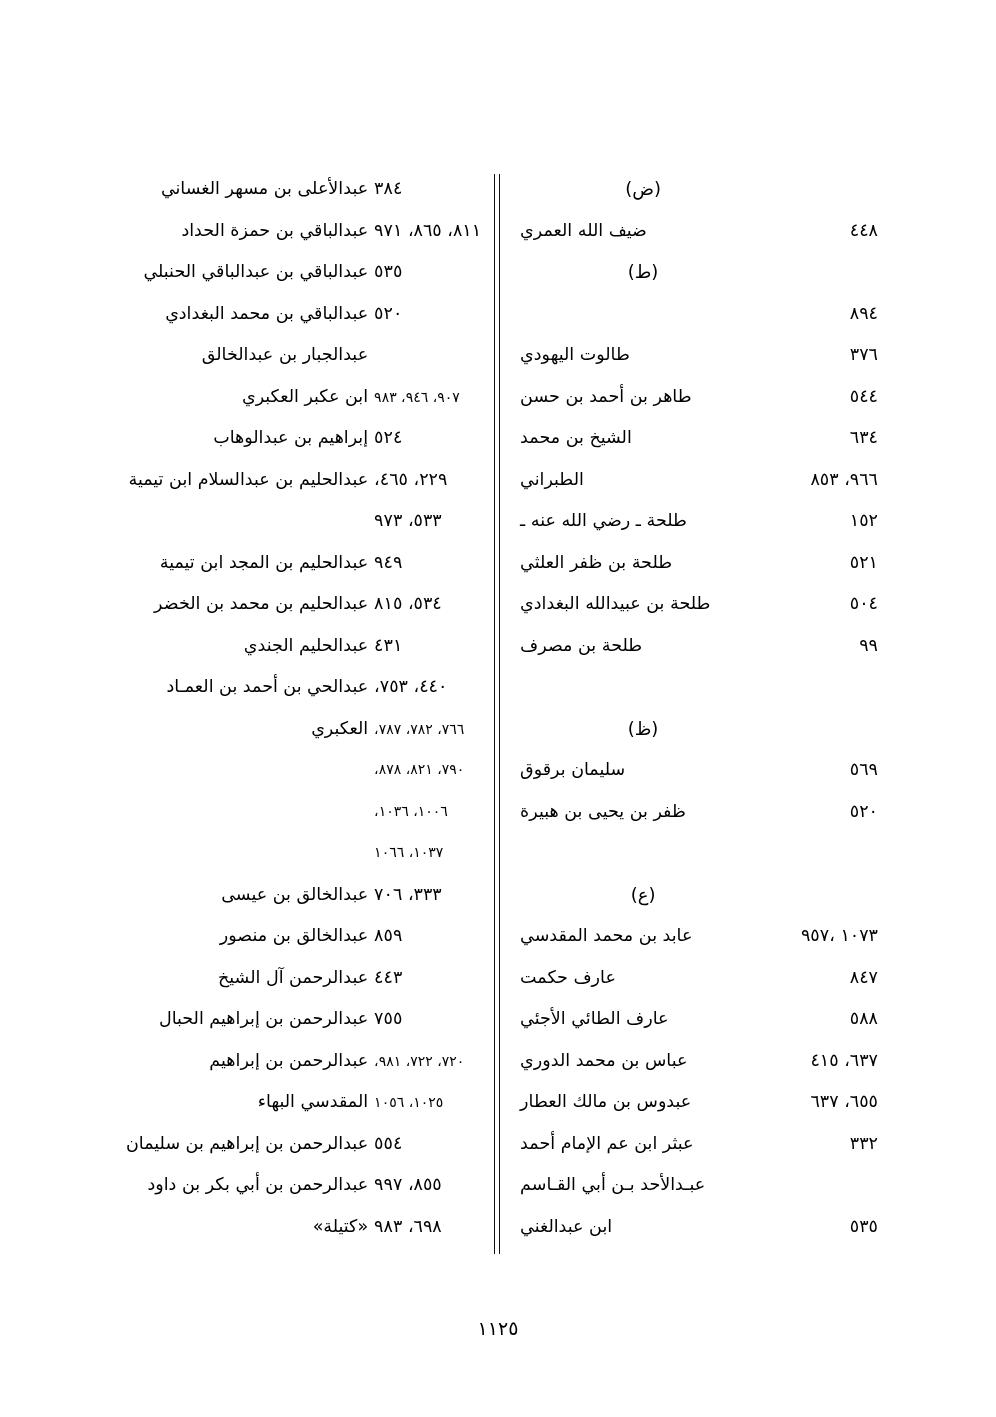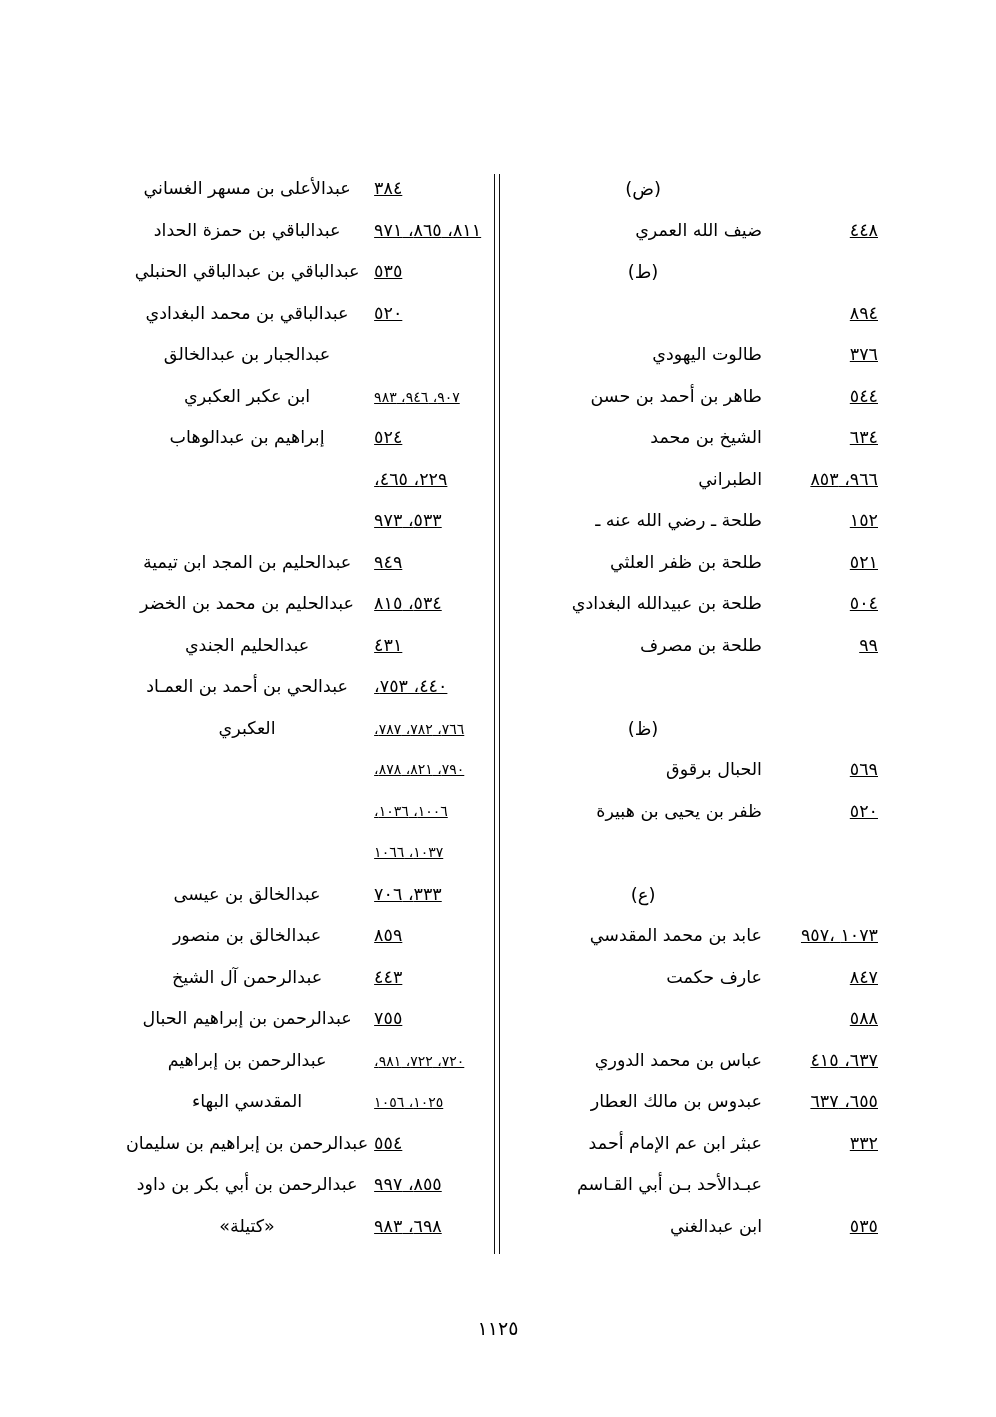--- a/index.html
+++ b/index.html
@@ -60,40 +60,39 @@
     display: flex;
     flex-direction: row;
     align-items: baseline;
     height: 41.5px;
     font-size: 17.5px;
     line-height: 41.5px;
     white-space: nowrap;
   }
   .row .name {
     flex: 1 1 auto;
-    text-align: right;
+    text-align: left;
     padding-right: 4px;
     overflow: visible;
   }
   .row .num {
     flex: 0 0 auto;
     width: 112px;
     text-align: right;
     direction: rtl;
     letter-spacing: 0.5px;
-    text-decoration: underline;
   }
   
   .col.left .row .num {
     text-align: left;
     width: 120px;
     padding-left: 2px;
   }
   .col.left .row .name {
-    text-align: center;
+    text-align: right;
     padding-left: 8px;
   }
   .row.heading {
     justify-content: center;
   }
   .row.heading .name {
     text-align: center;
     font-size: 18px;
     padding-right: 0;
   }
@@ -179,21 +178,21 @@
         <div class="row blank">
           <div class="num"></div>
           <div class="name"></div>
         </div>
         <div class="row heading">
           <div class="num"></div>
           <div class="name">(ظ)</div>
         </div>
         <div class="row">
           <div class="num">٥٦٩</div>
-          <div class="name">الحبال برقوق</div>
+          <div class="name">سليمان برقوق</div>
         </div>
         <div class="row">
           <div class="num">٥٢٠</div>
           <div class="name">ظفر بن يحيى بن هبيرة</div>
         </div>
         <div class="row blank">
           <div class="num"></div>
           <div class="name"></div>
         </div>
         <div class="row heading">
@@ -203,20 +202,21 @@
         <div class="row">
           <div class="num">١٠٧٣ ،٩٥٧</div>
           <div class="name">عابد بن محمد المقدسي</div>
         </div>
         <div class="row">
           <div class="num">٨٤٧</div>
           <div class="name">عارف حكمت</div>
         </div>
         <div class="row">
           <div class="num">٥٨٨</div>
+          <div class="name">عارف الطائي الأجئي</div>
         </div>
         <div class="row">
           <div class="num">٦٣٧، ٤١٥</div>
           <div class="name">عباس بن محمد الدوري</div>
         </div>
         <div class="row">
           <div class="num">٦٥٥، ٦٣٧</div>
           <div class="name">عبدوس بن مالك العطار</div>
         </div>
         <div class="row">
@@ -257,20 +257,21 @@
         <div class="row">
           <div class="num num-small">٩٠٧، ٩٤٦، ٩٨٣</div>
           <div class="name">ابن عكبر العكبري</div>
         </div>
         <div class="row">
           <div class="num">٥٢٤</div>
           <div class="name">إبراهيم بن عبدالوهاب</div>
         </div>
         <div class="row">
           <div class="num">٢٢٩، ٤٦٥،</div>
+          <div class="name">عبدالحليم بن عبدالسلام ابن تيمية</div>
         </div>
         <div class="row cont">
           <div class="num">٥٣٣، ٩٧٣</div>
           <div class="name"></div>
         </div>
         <div class="row">
           <div class="num">٩٤٩</div>
           <div class="name">عبدالحليم بن المجد ابن تيمية</div>
         </div>
         <div class="row">

